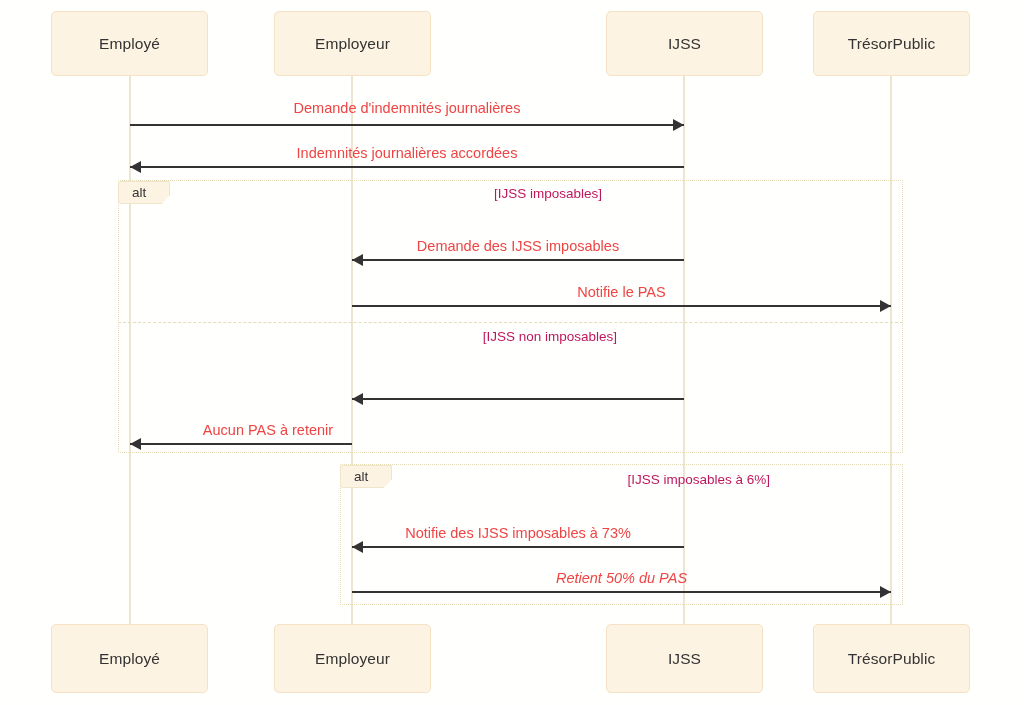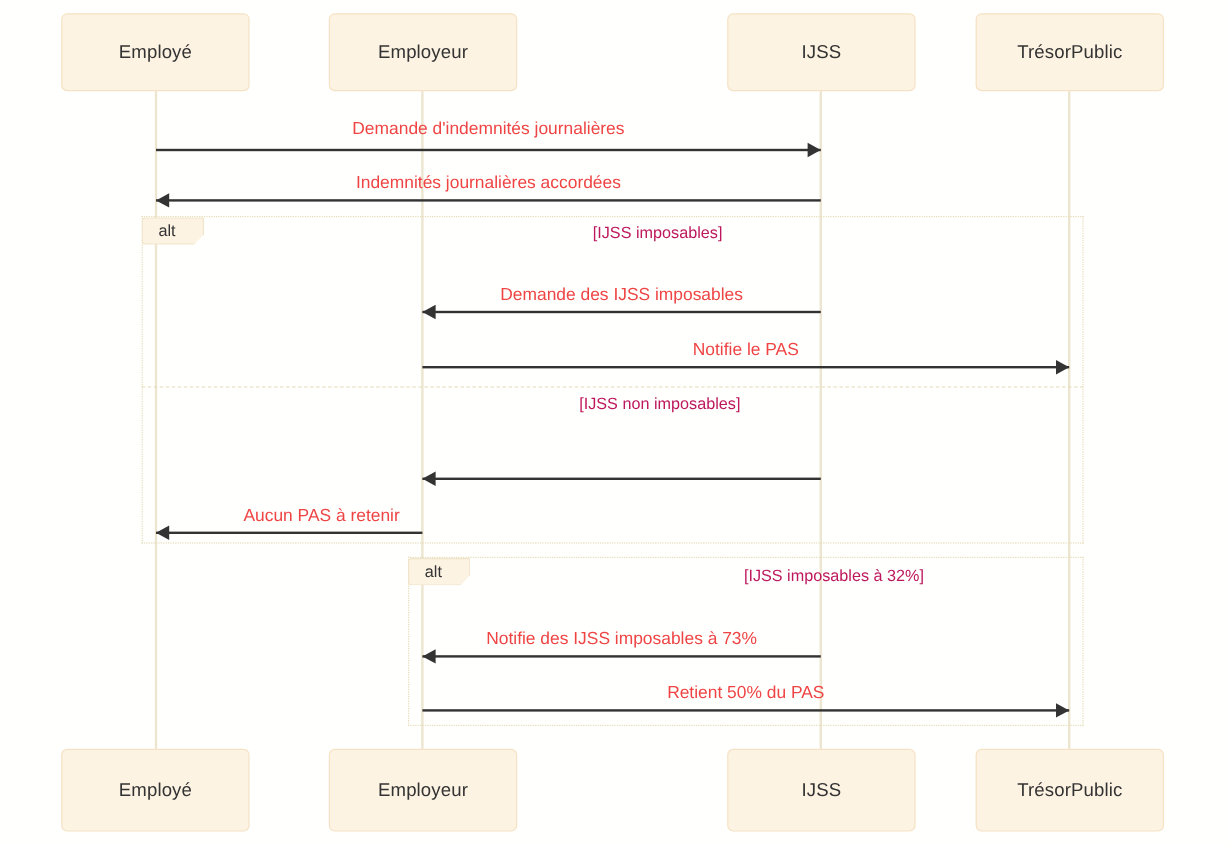--- a/index.html
+++ b/index.html
@@ -113,21 +113,21 @@
     <div class="lifeline" style="left: 351px; top: 76px; height: 548px;"></div>
     <div class="lifeline" style="left: 683px; top: 76px; height: 548px;"></div>
     <div class="lifeline" style="left: 890px; top: 76px; height: 548px;"></div>
     <div class="alt-box" style="left: 118px; top: 180px; width: 785px; height: 273px;"></div>
     <div class="alt-divider" style="left: 118px; top: 322px; width: 785px;"></div>
     <div class="alt-tag" style="left: 118px; top: 181px; width: 52px;">alt</div>
     <div class="alt-cond" style="left: 602px; top: 186px;">[IJSS imposables]</div>
     <div class="alt-cond" style="left: 617px; top: 329px; text-align: center;">[IJSS non imposables]</div>
     <div class="alt-box" style="left: 340px; top: 464px; width: 563px; height: 141px;"></div>
     <div class="alt-tag" style="left: 340px; top: 465px; width: 52px;">alt</div>
-    <div class="alt-cond" style="left: 770px; top: 472px;">[IJSS imposables à 32%]</div>
+    <div class="alt-cond" style="left: 770px; top: 472px;">[IJSS imposables à 6%]</div>
     <div class="msg-line" style="left: 130px; top: 124px; width: 554px;"></div>
     <div class="arrow-head right" style="top: 119px; left: 673px;"></div>
     <div class="msg-text" style="left: 407px; top: 101px;">Demande d'indemnités journalières</div>
     <div class="msg-line" style="left: 130px; top: 166px; width: 554px;"></div>
     <div class="arrow-head left" style="top: 161px; left: 130px;"></div>
     <div class="msg-text" style="left: 407px; top: 146px;">Indemnités journalières accordées</div>
     <div class="msg-line" style="left: 352px; top: 259px; width: 332px;"></div>
     <div class="arrow-head left" style="top: 254px; left: 352px;"></div>
     <div class="msg-text" style="left: 518px; top: 239px;">Demande des IJSS imposables</div>
     <div class="msg-line" style="left: 352px; top: 305px; width: 539px;"></div>
@@ -136,21 +136,21 @@
     <div class="msg-line" style="left: 352px; top: 398px; width: 332px;"></div>
     <div class="arrow-head left" style="top: 393px; left: 352px;"></div>
     <div class="msg-line" style="left: 130px; top: 443px; width: 222px;"></div>
     <div class="arrow-head left" style="top: 438px; left: 130px;"></div>
     <div class="msg-text" style="left: 241px; top: 423px; margin-left: 27px;">Aucun PAS à retenir</div>
     <div class="msg-line" style="left: 352px; top: 546px; width: 332px;"></div>
     <div class="arrow-head left" style="top: 541px; left: 352px;"></div>
     <div class="msg-text" style="left: 518px; top: 526px;">Notifie des IJSS imposables à 73%</div>
     <div class="msg-line" style="left: 352px; top: 591px; width: 539px;"></div>
     <div class="arrow-head right" style="top: 586px; left: 880px;"></div>
-    <div class="msg-text" style="left: 621.5px; top: 571px;">Retient 50% du PAS</div>
+    <div class="msg-text" style="left: 621.5px; top: 571px; font-style: italic;">Retient 50% du PAS</div>
     <div class="actor-box" style="left: 51px; top: 11px; width: 157px; height: 65px;">
       <span class="actor-label">Employé</span>
     </div>
     <div class="actor-box" style="left: 51px; top: 624px; width: 157px; height: 69px;">
       <span class="actor-label">Employé</span>
     </div>
     <div class="actor-box" style="left: 274px; top: 11px; width: 157px; height: 65px;">
       <span class="actor-label">Employeur</span>
     </div>
     <div class="actor-box" style="left: 274px; top: 624px; width: 157px; height: 69px;">

